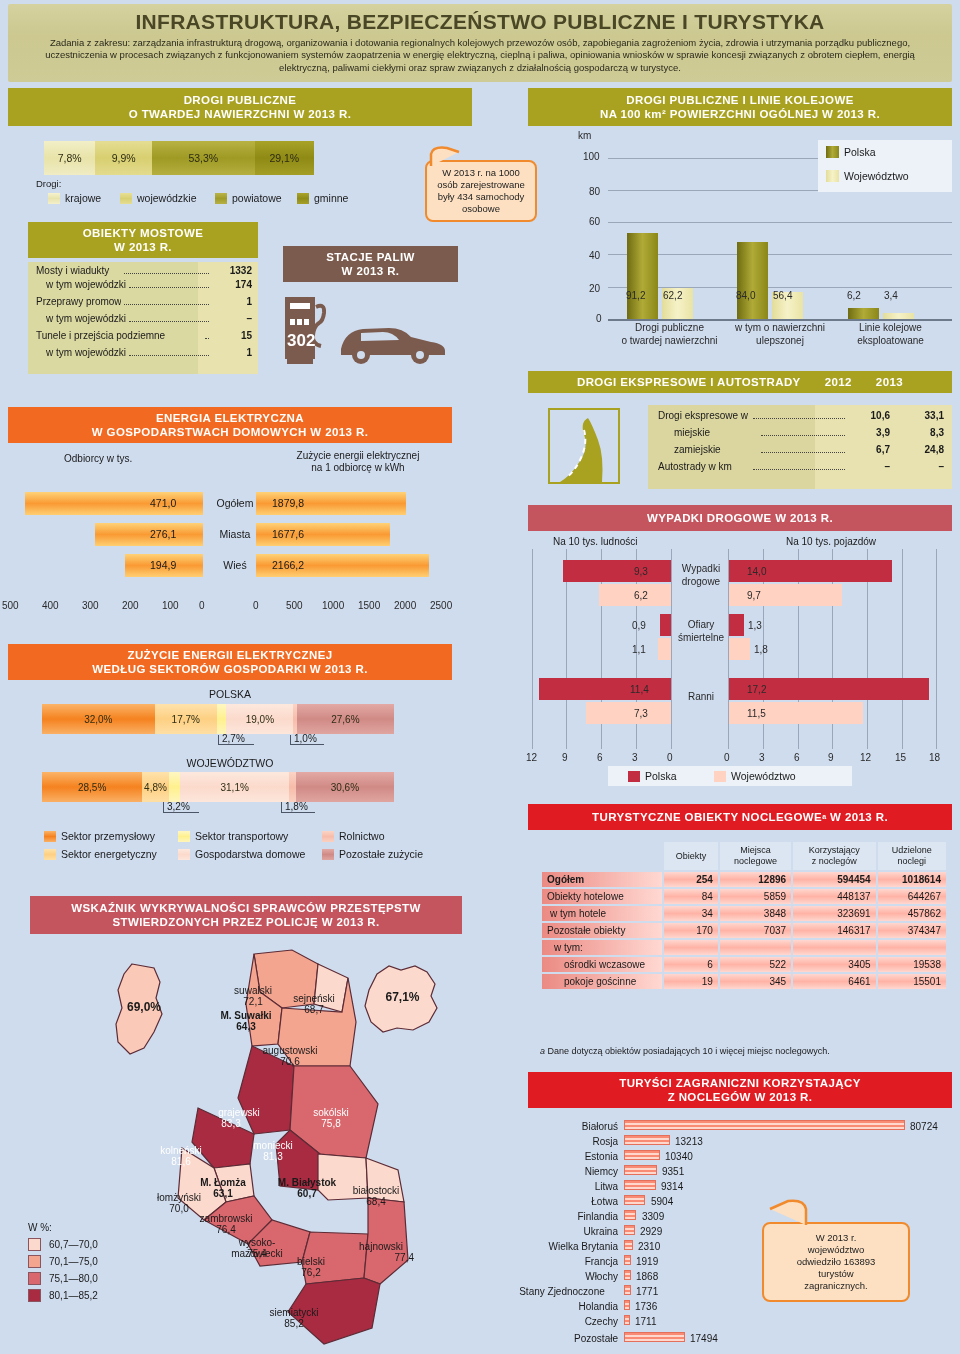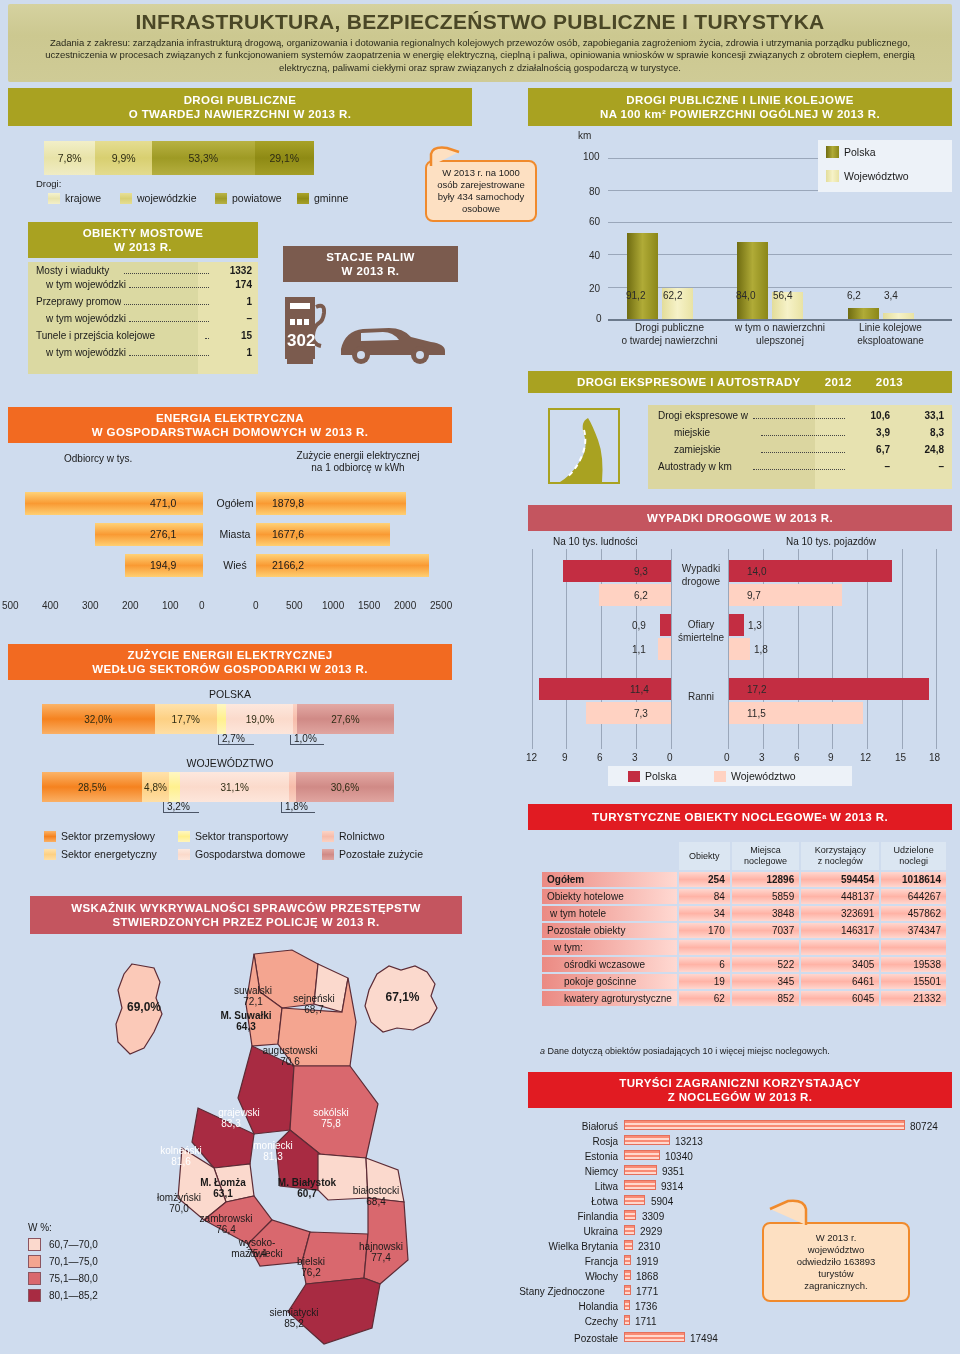--- a/index.html
+++ b/index.html
@@ -156,21 +156,21 @@
       <span class="lbl">Przeprawy promowe</span>
         <span class="dots"></span>
       <span class="val">1</span>
     </div>
     <div class="row" style="padding:0 6px 0 18px;">
       <span class="lbl">w tym wojewódzkie</span>
         <span class="dots"></span>
       <span class="val">–</span>
     </div>
     <div class="row" style="padding:0 6px 0 8px;">
-      <span class="lbl">Tunele  i  przejścia  kolejowe</span>
+      <span class="lbl">Tunele  i  przejścia  podziemne</span>
         <span class="dots" style="max-width:4px;"></span>
       <span class="val">15</span>
     </div>
     <div class="row" style="padding:0 6px 0 18px;">
       <span class="lbl">w tym wojewódzkie</span>
         <span class="dots"></span>
       <span class="val">1</span>
     </div>
   </div>
 
@@ -470,21 +470,21 @@
   <div class="blabel" style="left:264px; top:1188px; width:86px; text-align:center;">60,7</div>
   <div class="tlabel" style="left:340px; top:1185px; width:72px; text-align:center;">białostocki</div>
   <div class="tlabel" style="left:340px; top:1196px; width:72px; text-align:center;">68,4</div>
   <div class="tlabel" style="left:188px; top:1213px; width:76px; text-align:center;">zambrowski</div>
   <div class="tlabel" style="left:188px; top:1224px; width:76px; text-align:center;">76,4</div>
   <div class="tlabel" style="left:222px; top:1237px; width:70px; text-align:center;">wysoko-mazowiecki</div>
   <div class="tlabel" style="left:222px; top:1248px; width:70px; text-align:center;">75,4</div>
   <div class="tlabel" style="left:282px; top:1256px; width:58px; text-align:center;">bielski</div>
   <div class="tlabel" style="left:282px; top:1267px; width:58px; text-align:center;">76,2</div>
   <div class="tlabel" style="left:348px; top:1241px; width:66px; text-align:center;">hajnowski</div>
-  <div class="tlabel" style="left:348px; top:1252px; width:66px; text-align:center;">77,4</div>
+  <div class="tlabel" style="left:348px; top:1252px; width:66px; text-align:right;">77,4</div>
   <div class="tlabel" style="left:256px; top:1307px; width:76px; text-align:center;">siemiatycki</div>
   <div class="tlabel" style="left:256px; top:1318px; width:76px; text-align:center;">85,2</div>
 
   <div class="legend-map" style="left:28px; top:1222px;">
     <div style="font-size:10px; margin-bottom:3px;">W %:</div>
     <div class="lr">
       <span class="sw" style="background:#fbd9cd;"></span>
       <span>60,7—70,0</span>
     </div>
     <div class="lr">
@@ -635,27 +635,20 @@
       <td class="nv">3405</td>
       <td class="nv">19538</td>
     </tr>
     <tr>
       <td class="nm" style="padding-left:22px;">pokoje gościnne</td>
       <td class="nv">19</td>
       <td class="nv">345</td>
       <td class="nv">6461</td>
       <td class="nv">15501</td>
     </tr>
-    <tr>
-      <td class="nm" style="padding-left:22px;">kwatery agroturystyczne</td>
-      <td class="nv">62</td>
-      <td class="nv">852</td>
-      <td class="nv">6045</td>
-      <td class="nv">21332</td>
-    </tr>
   </tbody>
     </table>
 
   <div style="position:absolute; left:540px; top:1046px; font-size:9px;">
     <i>a</i>&nbsp;<span>Dane dotyczą obiektów posiadających 10 i więcej miejsc noclegowych.</span>
   </div>
 
   <div class="hbar red ttl" style="left:528px; top:1072px; width:424px; height:36px; flex-direction:column;">
     <div>TURYŚCI  ZAGRANICZNI  KORZYSTAJĄCY</div>
     <div>Z  NOCLEGÓW   W  2013  R.</div>

